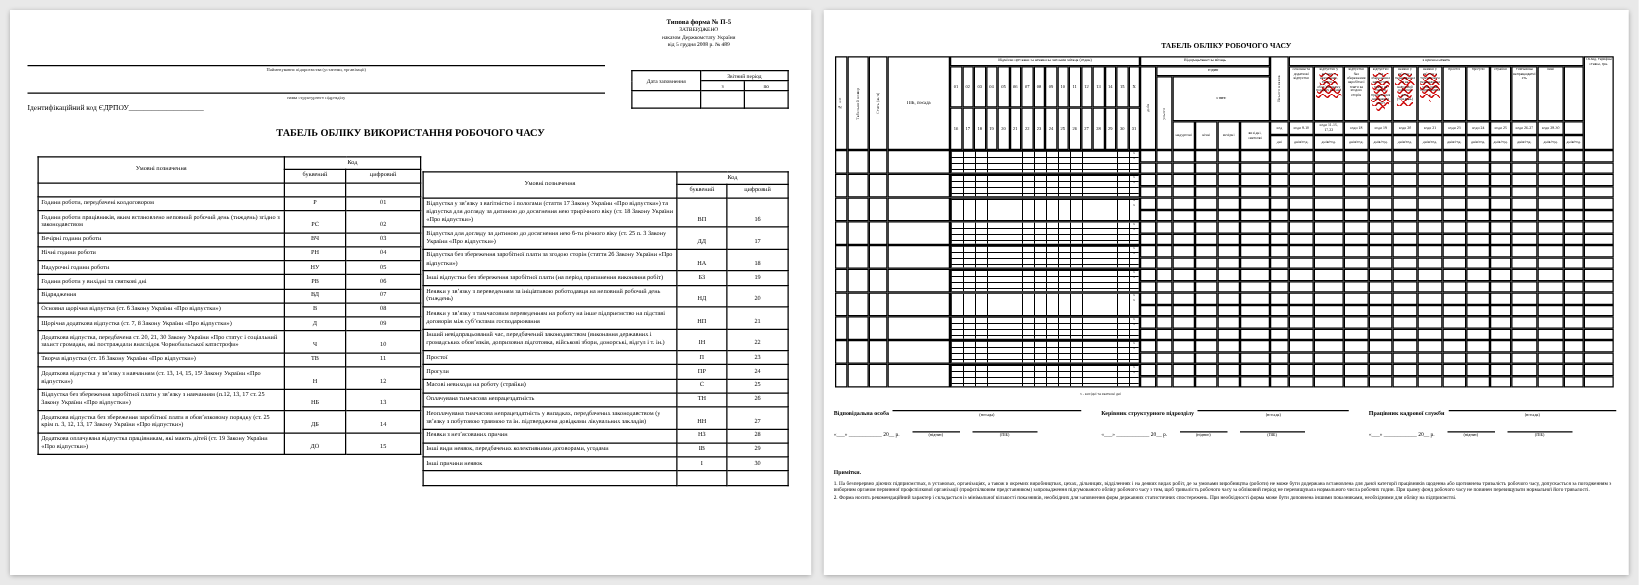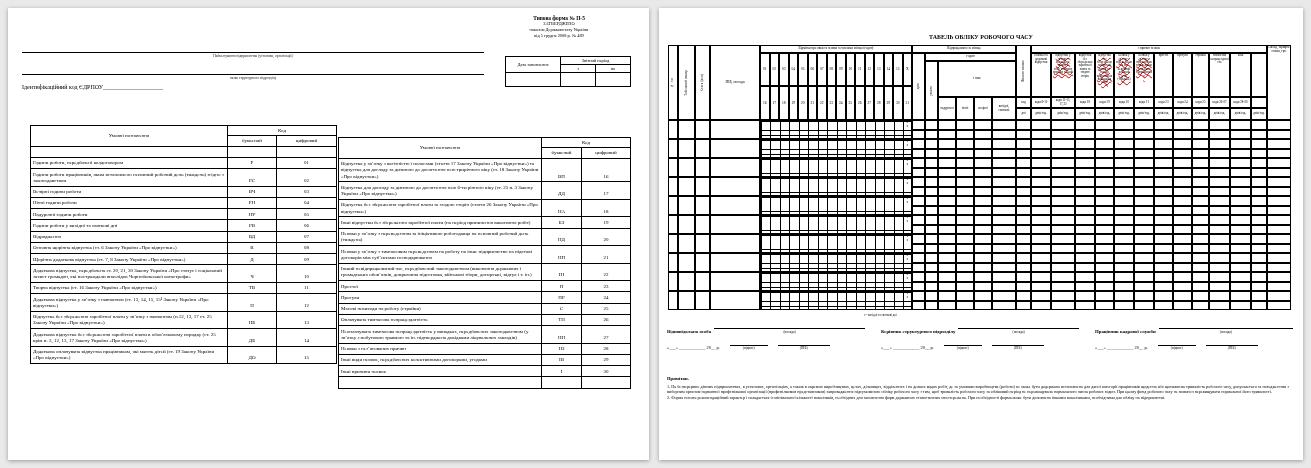--- a/index.html
+++ b/index.html
@@ -87,20 +87,21 @@
 
     <div class="hline" style="left:14px;top:44px;width:462px"></div>
     <div class="lcap" style="left:14px;top:46px;width:462px">Найменування підприємства (установи, організації)</div>
     <div class="hline" style="left:14px;top:66px;width:462px"></div>
     <div class="lcap" style="left:14px;top:68px;width:462px">назва структурного підрозділу</div>
 
     <div class="abs" style="left:14px;top:76px;font-size:6px">
       <span>Ідентифікаційний код ЄДРПОУ</span><span>____________________</span>
     </div>
 
+    <div class="ptitle" style="left:0;top:94px;width:641px;font-size:8.2px">ТАБЕЛЬ ОБЛІКУ ВИКОРИСТАННЯ РОБОЧОГО ЧАСУ</div>
 
     <div class="abs" style="left:22px;top:117px;width:306px">
       <table class="legend" id="lt1">
         <colgroup>
             <col style="width:197px">
             <col style="width:49px">
             <col style="width:60px">
           </colgroup>
         <thead>
           <tr>

